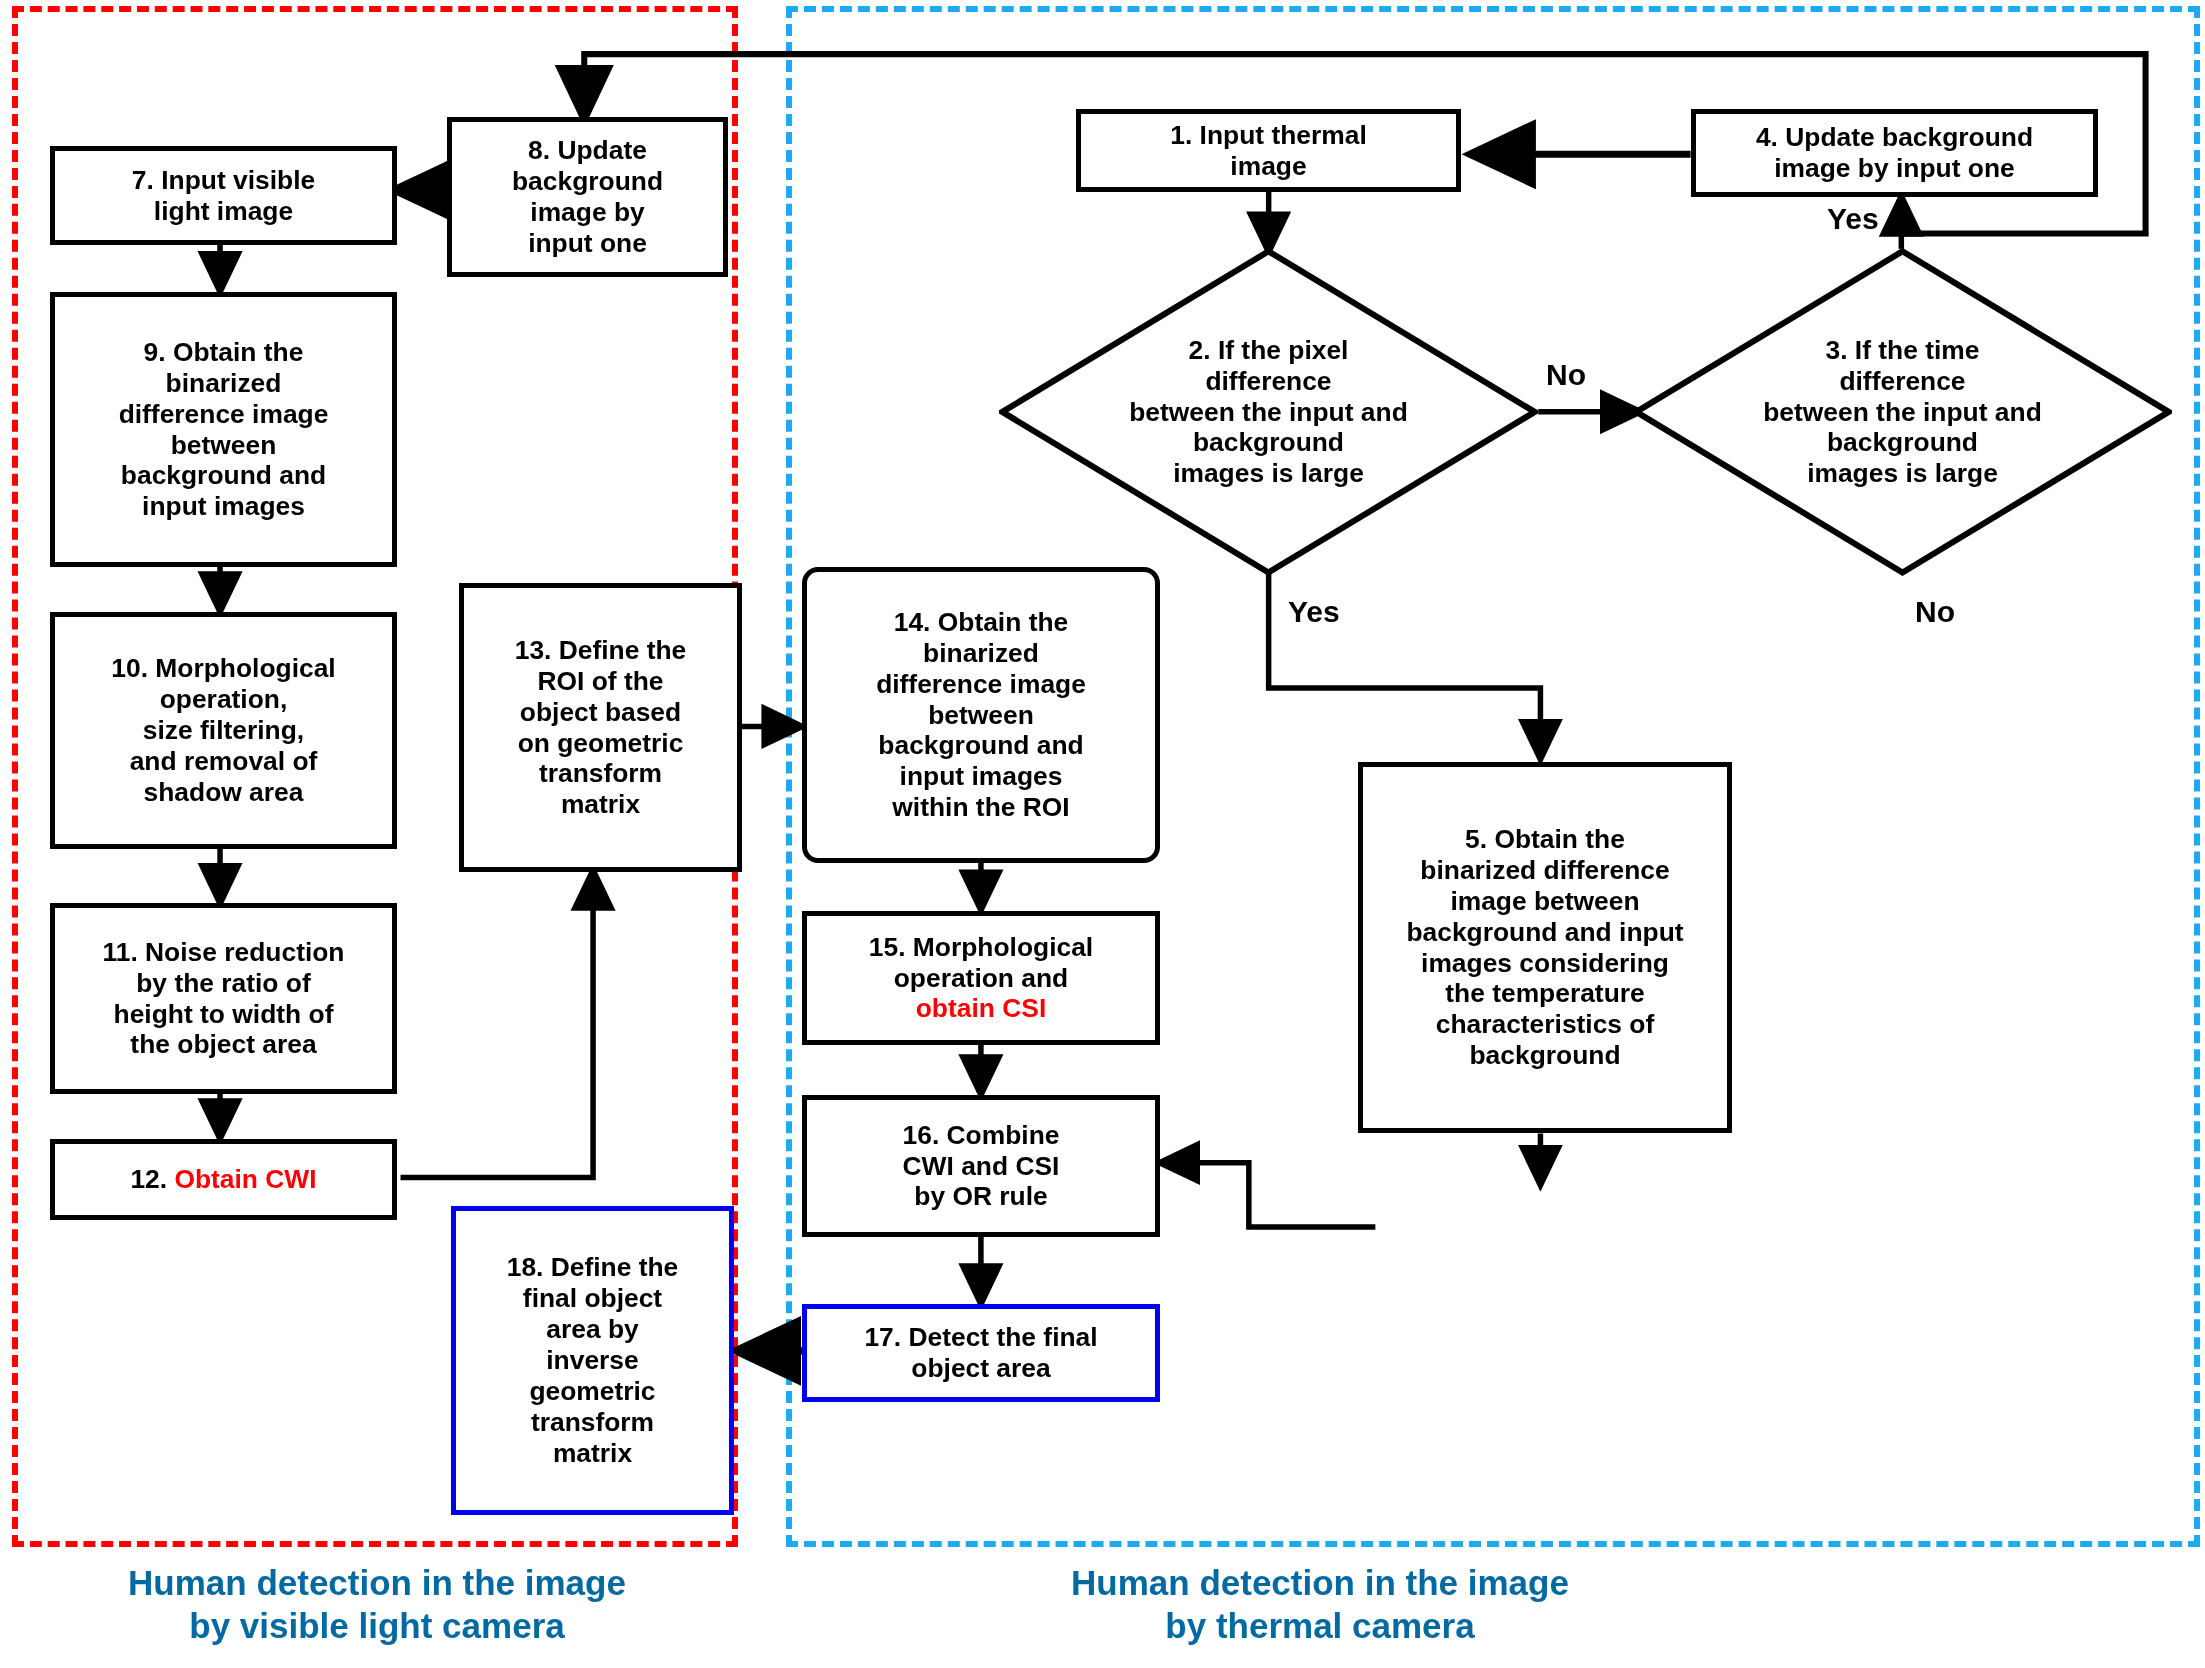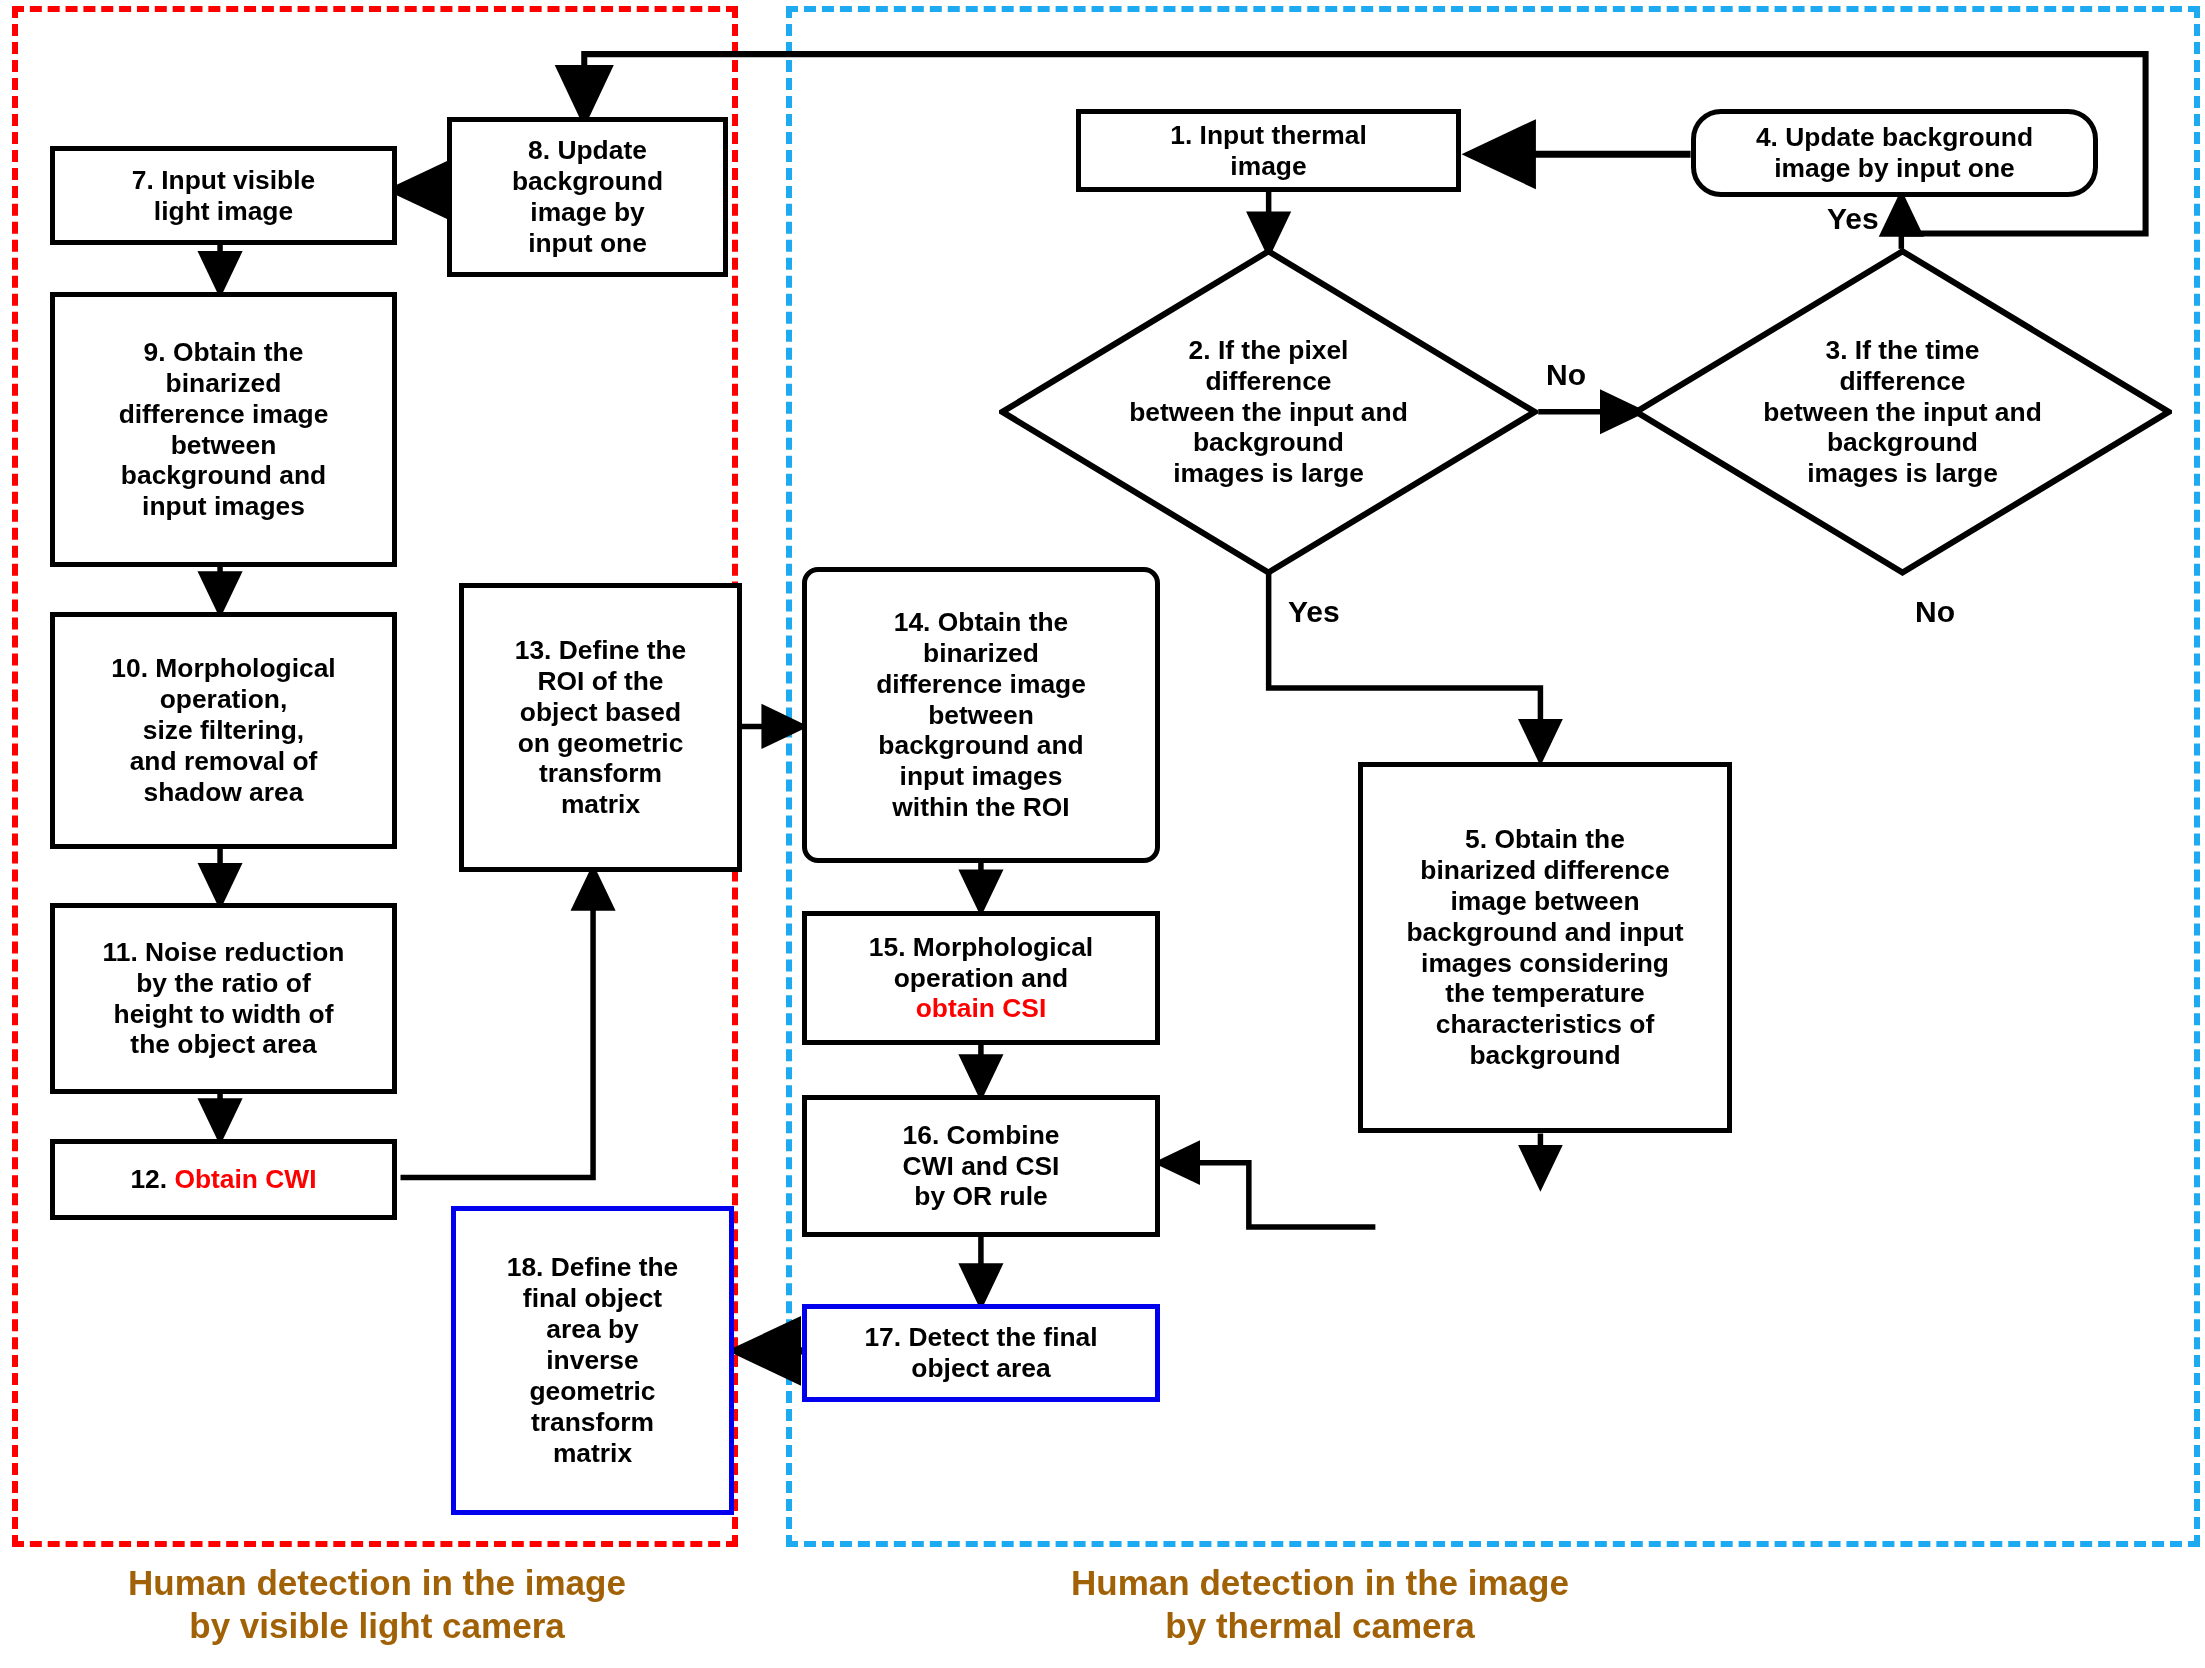--- a/index.html
+++ b/index.html
@@ -5,21 +5,21 @@
   html,body{margin:0;padding:0;background:#ffffff;}
   body{font-family:"Liberation Sans", sans-serif;}
   #stage{position:relative;width:2205px;height:1669px;background:#fff;overflow:hidden;}
 
   
   .panel{position:absolute;box-sizing:border-box;background:transparent;}
   .panel.visible-panel{border:6px dashed #ff0000;}
   .panel.thermal-panel{border:6px dashed #1eaaf0;}
 
   
-  .caption{position:absolute;text-align:center;font-weight:bold;font-size:35px;line-height:1.22;color:#a16207;white-space:pre-line;}
+  .caption{position:absolute;text-align:center;font-weight:bold;font-size:35px;line-height:1.22;color:#0369a1;white-space:pre-line;}
 
   
   .node{position:absolute;box-sizing:border-box;display:flex;align-items:center;justify-content:center;
         text-align:center;background:#fff;border:5px solid #000;color:#000;font-weight:bold;
         font-size:26.4px;line-height:1.17;padding:3.3px 4.4px;white-space:pre-line;}
   .node.blue{border-color:#0000ee;}
 
   
   .node .redtxt{color:#ff0000;}
 
@@ -90,21 +90,21 @@
 
       <path d="M2800,2060 L2800,2152" stroke-width="10" marker-end="url(#ah)"></path>
 
       <path d="M2500,2230 L2270,2230 L2270,2113 L2110,2113" stroke-width="10" marker-end="url(#ah)"></path>
     </g>
   </svg>
 
   <div class="node" style="left:1076px;top:109px;width:385px;height:83px;">1. Input thermal
 image</div>
 
-  <div class="node" style="left:1691px;top:109px;width:407px;height:88px;border-radius:30px;">4. Update background
+  <div class="node" style="left:1691px;top:109px;width:407px;height:88px;">4. Update background
 image by input one</div>
 
   <div class="diamond" style="left:999px;top:248px;width:539px;height:328px;">
     <svg class="dshape" viewBox="0 0 980 596" preserveAspectRatio="none">
       <polygon points="490,6 974,298 490,590 6,298" fill="#fff" stroke="#000" stroke-width="11"></polygon>
     </svg>
     <div class="dlabel">2. If  the pixel
 difference
 between the input and
 background

